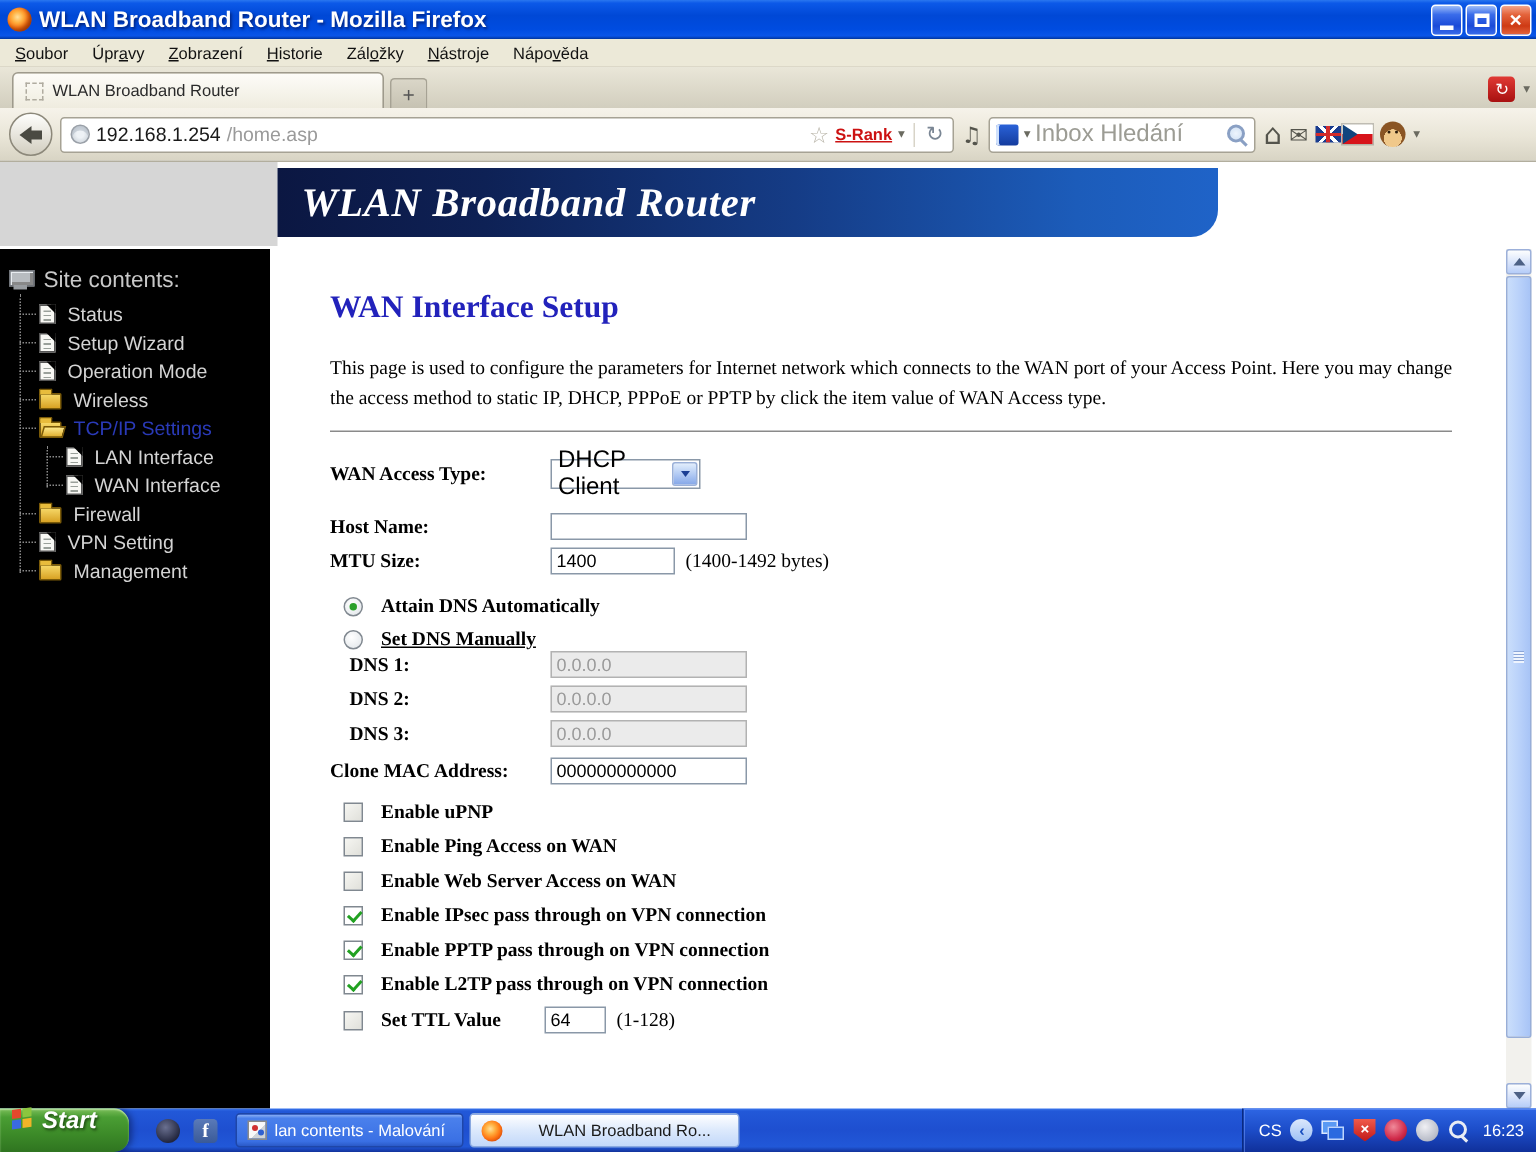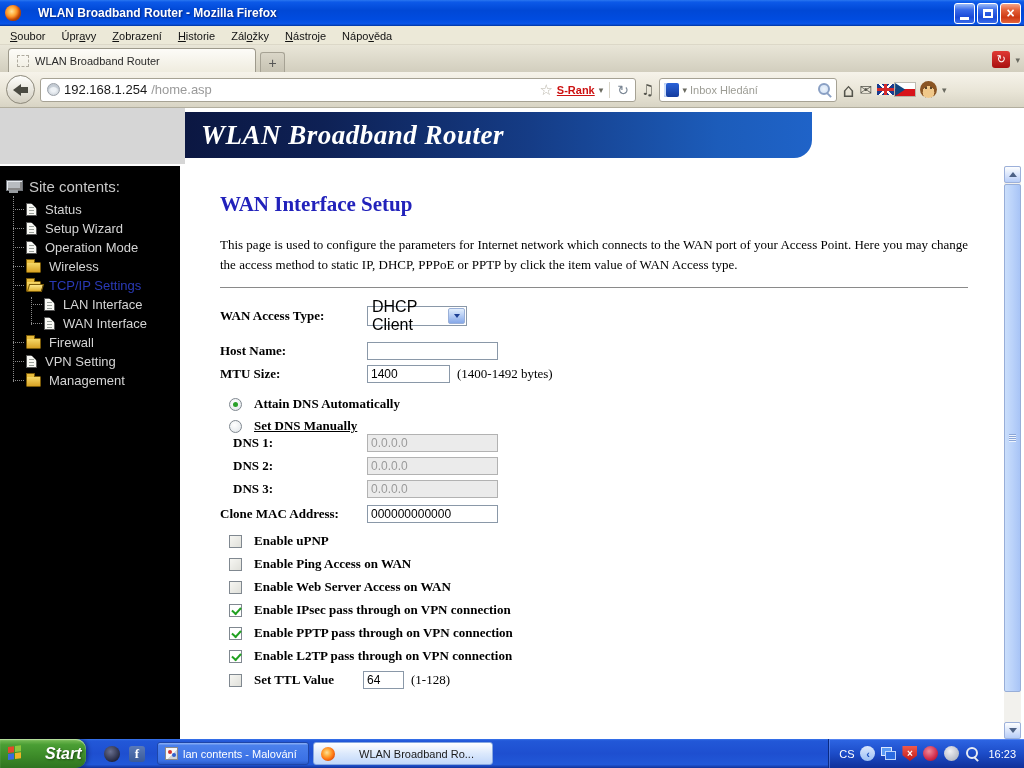--- a/index.html
+++ b/index.html
@@ -6,21 +6,21 @@
   html,body{width:1024px;height:768px;overflow:hidden;}
   body{font-family:"Liberation Sans",sans-serif;background:#fff;}
   .screen{position:relative;width:1024px;height:768px;overflow:hidden;background:#fff;}
 
   
   .titlebar{height:26px;display:flex;align-items:center;padding:0 3px 0 5px;
     background:linear-gradient(180deg,#2a77f0 0%,#0c59e8 8%,#0048d6 40%,#004ce0 75%,#0a55e8 92%,#00349e 100%);}
   .ff-icon{width:16px;height:16px;border-radius:50%;flex:none;
     background:radial-gradient(circle at 42% 40%,#ffe09a 0%,#ffb040 28%,#ff7714 55%,#d4480a 80%,#9a2e00 100%);
     box-shadow:inset -2px -2px 3px rgba(120,40,0,.6);margin-right:5px;}
-  .title-text{color:#fff;font-weight:bold;font-size:12px;text-shadow:1px 1px 2px #00227a;flex:1;white-space:nowrap;margin-left:12px;}
+  .title-text{color:#fff;font-weight:bold;font-size:15px;text-shadow:1px 1px 2px #00227a;flex:1;white-space:nowrap;}
   .winbtns{display:flex;gap:2px;}
   .winbtn{width:21px;height:21px;border:1px solid #fff;border-radius:3px;display:flex;align-items:center;justify-content:center;color:#fff;font-weight:bold;}
   .winbtn.min,.winbtn.restore{background:linear-gradient(180deg,#9cbcf8 0%,#3a6cea 30%,#1a4ad8 70%,#3a6cea 100%);}
   .winbtn.close{background:linear-gradient(180deg,#f4a58a 0%,#e4643c 30%,#ce3a14 70%,#e4643c 100%);font-size:14px;line-height:1;}
   .min-glyph{width:9px;height:3px;background:#fff;margin-top:11px;}
   .restore-glyph{width:10px;height:9px;border:2px solid #fff;border-top-width:3px;}
 
   
   .menubar{height:19px;background:#ece9d8;display:flex;align-items:center;padding-left:2px;font-size:11px;color:#111;box-shadow:inset 0 -1px 0 #dcd8c8;}
   .menu-item{padding:2px 8px;cursor:default;white-space:nowrap;}
@@ -58,21 +58,21 @@
   .srank{color:#cc1111;font-size:11px;font-weight:bold;text-decoration:underline;}
   .reload-icon{color:#7a8694;font-size:14px;font-family:"DejaVu Sans",sans-serif;border-left:1px solid #d8d4c8;padding-left:7px;margin-left:2px;}
   .reload-icon::before{content:"↻";}
   .toolbtn{font-family:"DejaVu Sans",sans-serif;color:#54544c;font-size:15px;flex:none;}
   .note-btn::before{content:"♫";}
   .home-btn{font-size:19px;}
   .home-btn::before{content:"⌂";}
   .mail-btn::before{content:"✉";}
   .searchbox{width:178px;height:24px;background:#fff;border:1px solid #a6a294;border-radius:3px;display:flex;align-items:center;padding:0 4px;gap:3px;flex:none;}
   .search-engine-icon{width:15px;height:14px;border-radius:2px;background:linear-gradient(180deg,#2a62d8,#143c9e);box-shadow:inset 2px 0 0 #cfe0fb;flex:none;}
-  .search-input{border:none;outline:none;flex:1;font-size:11px;color:#c2410c;min-width:0;background:transparent;font-family:"Liberation Sans",sans-serif;}
+  .search-input{border:none;outline:none;flex:1;font-size:16px;color:#c2410c;min-width:0;background:transparent;font-family:"Liberation Sans",sans-serif;}
   .search-input::placeholder{color:#9c9c94;}
   .magnifier{width:15px;height:15px;position:relative;flex:none;}
   .magnifier::before{content:"";position:absolute;left:1px;top:1px;width:8px;height:8px;border:2px solid #8aa0c4;border-radius:50%;
     background:radial-gradient(circle,#eef4fc,#cfe0f4);}
   .magnifier::after{content:"";position:absolute;right:0;bottom:1px;width:6px;height:2px;background:#8aa0c4;transform:rotate(45deg);}
   .flag-uk{width:17px;height:11px;position:relative;flex:none;overflow:hidden;
     background:linear-gradient(45deg,transparent 45%,#fff 45% 55%,transparent 55%),
                linear-gradient(-45deg,transparent 45%,#fff 45% 55%,transparent 55%),#1a3c8e;}
   .flag-uk::before{content:"";position:absolute;inset:0;
     background:linear-gradient(0deg,transparent 40%,#d42a2a 40% 60%,transparent 60%),
@@ -158,21 +158,21 @@
   .tri-up{width:0;height:0;border-left:4px solid transparent;border-right:4px solid transparent;border-bottom:5px solid #4d6185;}
   .tri-down{width:0;height:0;border-left:4px solid transparent;border-right:4px solid transparent;border-top:5px solid #4d6185;}
   .sb-thumb{position:absolute;left:0;top:18px;width:17px;height:508px;border-radius:2px;border:1px solid #98aed8;
     background:linear-gradient(90deg,#cadefb,#bad2fa 50%,#a8c4f6);}
   .grip{position:absolute;left:4px;top:50%;margin-top:-4px;width:7px;height:8px;
     background:repeating-linear-gradient(180deg,#8ba6d8 0 1px,#eef4fe 1px 2px);}
 
   
   .taskbar{position:absolute;left:0;top:739px;width:1024px;height:29px;display:flex;align-items:center;
     background:linear-gradient(180deg,#3a76ed 0%,#2258d8 6%,#1e4fd0 50%,#2158d8 88%,#12329a 100%);}
-  .startbtn{height:29px;width:86px;display:flex;align-items:center;gap:22px;padding-left:8px;flex:none;
+  .startbtn{height:29px;width:86px;display:flex;align-items:flex-start;gap:5px;padding-left:8px;flex:none;
     background:linear-gradient(180deg,#7cbf5a 0%,#4a9e34 20%,#3c8a28 60%,#2f7420 100%);
     border-radius:0 10px 10px 0;box-shadow:2px 0 4px rgba(0,0,30,.4),inset 0 1px 1px #b8e0a0;}
   .start-label{color:#fff;font-weight:bold;font-style:italic;font-size:16px;text-shadow:1px 1px 2px #1e4a12;}
   .winflag{width:15px;height:15px;display:grid;grid-template-columns:6px 6px;grid-template-rows:6px 6px;gap:1px;transform:skewY(-8deg);flex:none;}
   .winflag i{display:block;}
   .wf-r{background:#e4482c;} .wf-g{background:#8cc63e;} .wf-b{background:#3a6ae0;} .wf-y{background:#f0b428;}
   .quicklaunch{display:flex;align-items:center;gap:9px;padding:0 12px 0 18px;}
   .ql-icon{width:16px;height:16px;flex:none;}
   .ql-opera{border-radius:50%;background:radial-gradient(circle at 40% 35%,#6a7090,#22263e 72%);}
   .ql-fb{border-radius:3px;background:linear-gradient(180deg,#5a7ab8,#3a5a98);color:#fff;font-weight:bold;

